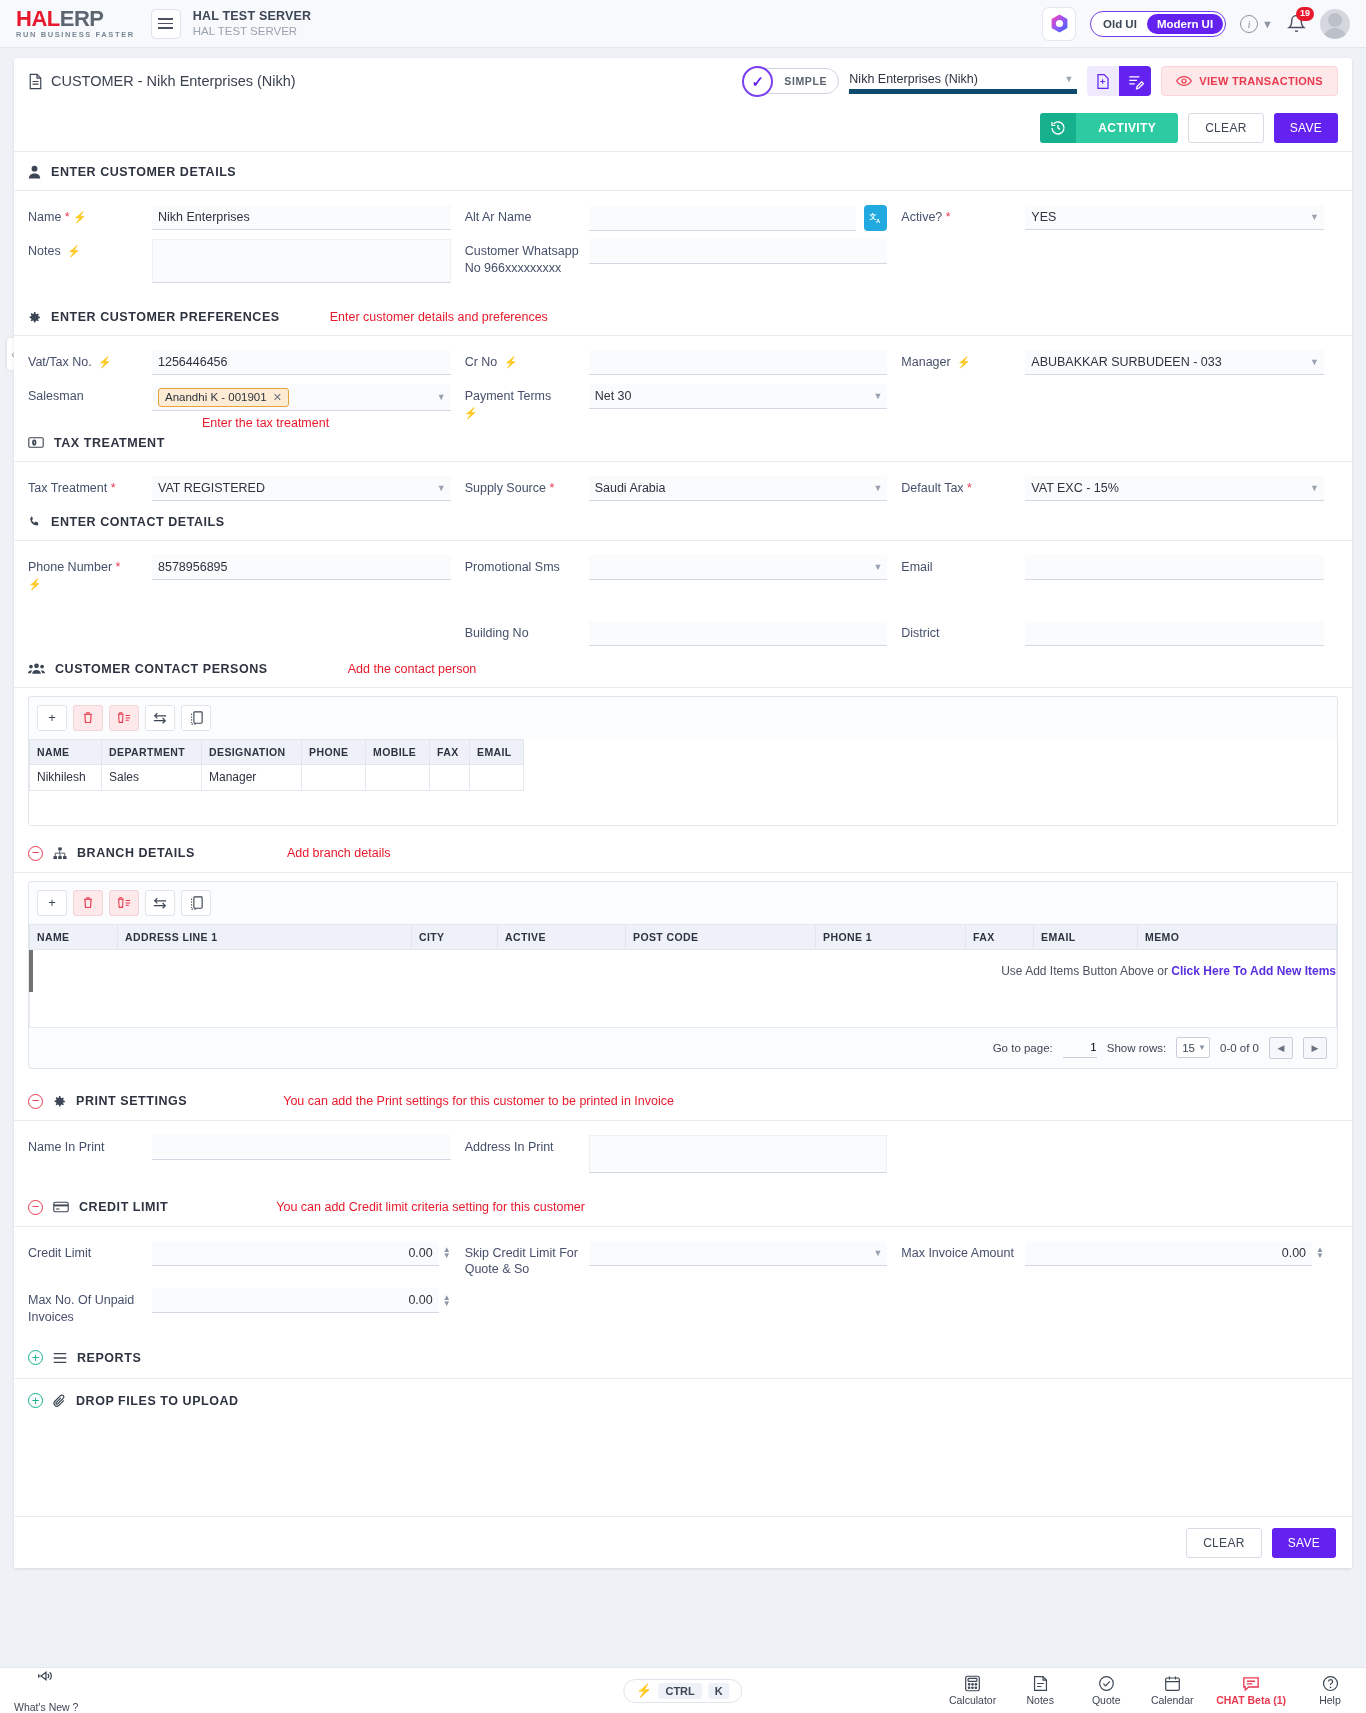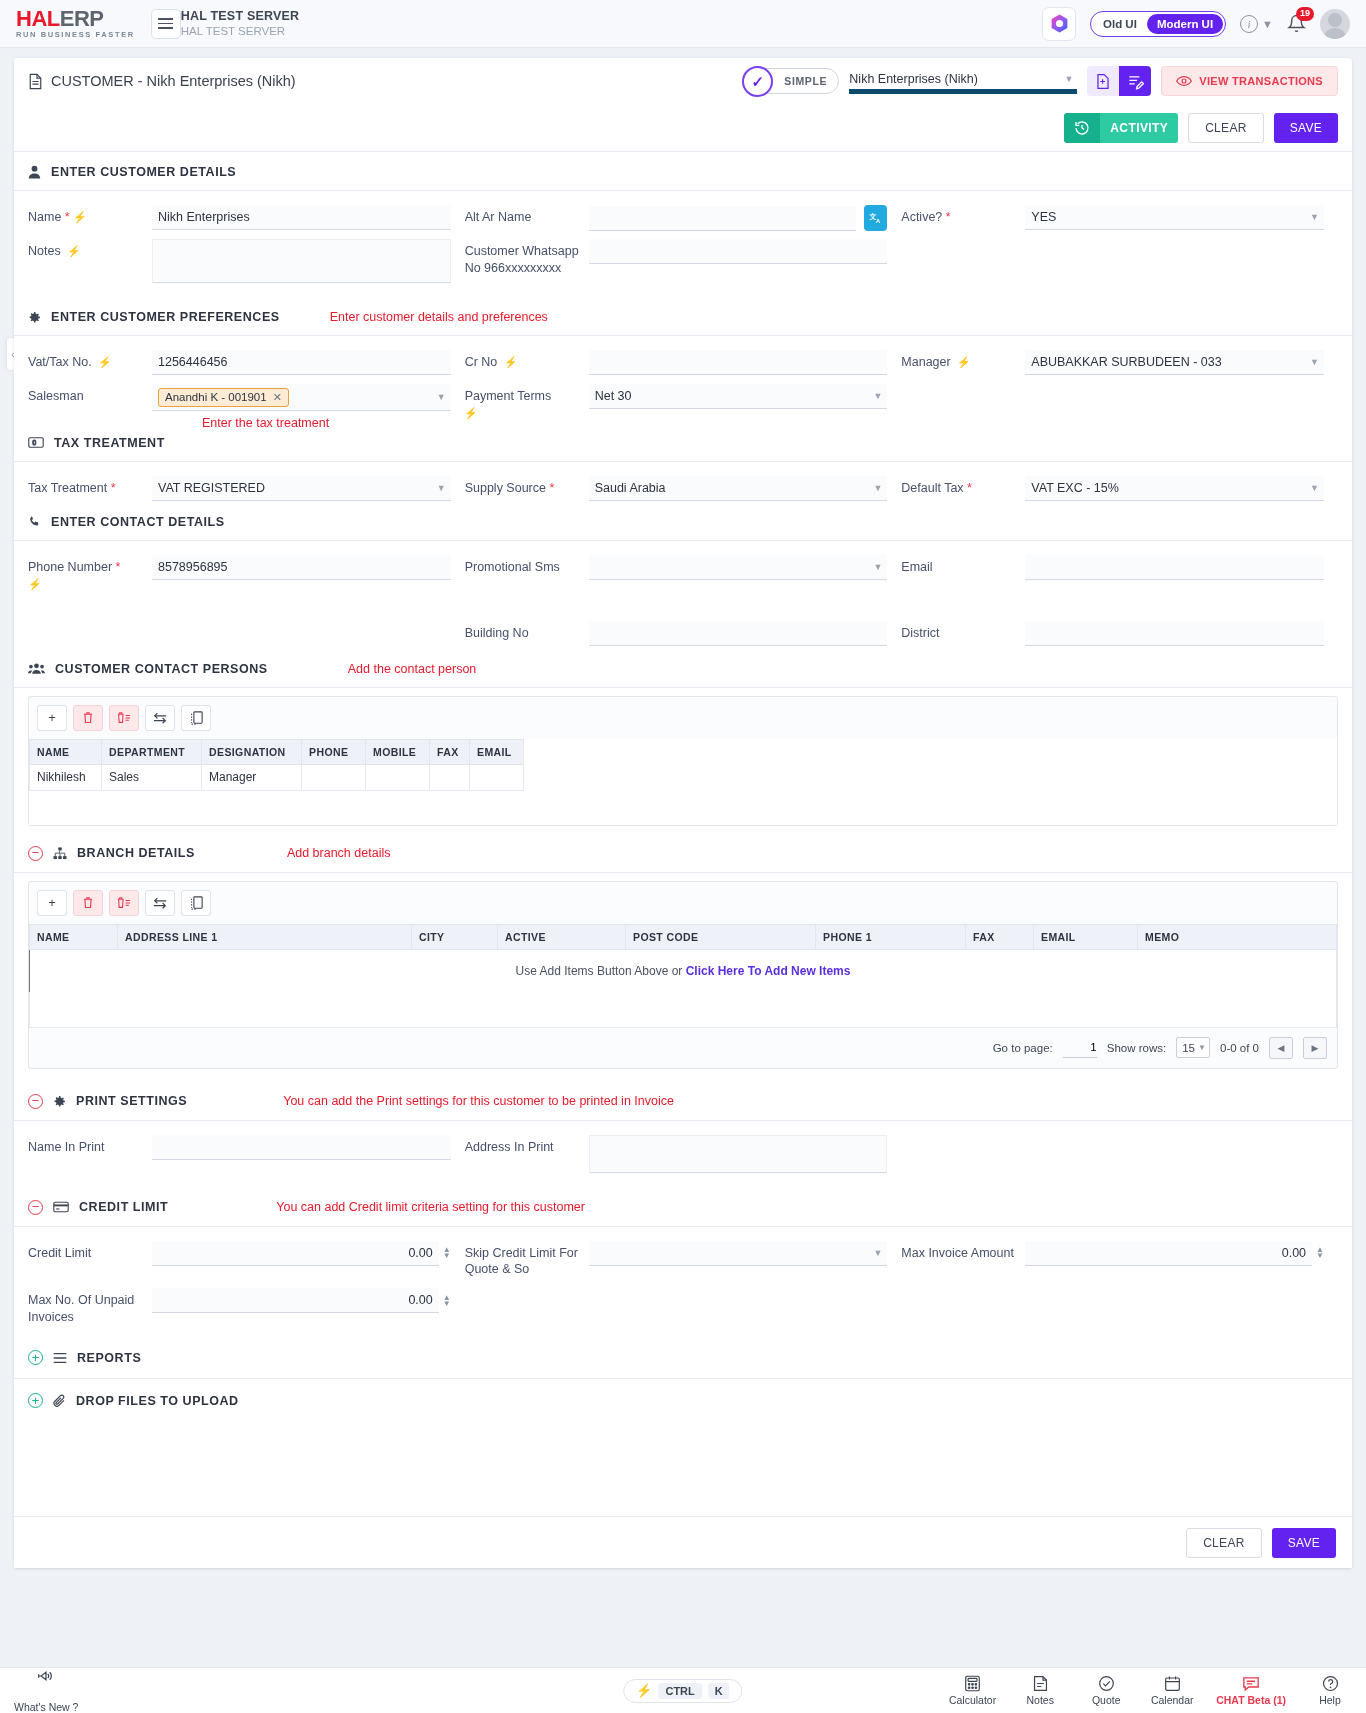--- a/index.html
+++ b/index.html
@@ -18,21 +18,21 @@
   .logo-main { font-size: 22px; font-weight: bold; letter-spacing: -0.5px; }
   .logo-hal { color: #e8192c; }
   .logo-erp { color: #5d6570; }
   .logo-sub { font-size: 7.5px; color: #7b8794; letter-spacing: 1.6px; font-weight: bold; margin-top: 1px; }
   .hamburger {
     width: 30px; height: 30px; border: 1px solid #dde2ea; border-radius: 5px;
     background: #fff; margin-left: 16px; display: flex; flex-direction: column;
     align-items: center; justify-content: center; gap: 3px; cursor: pointer;
   }
   .hamburger span { display: block; width: 15px; height: 1.6px; background: #4a5160; }
-  .server-block { margin-left: 0; line-height: 1.25; }
+  .server-block { margin-left: 12px; line-height: 1.25; }
   .server-title { font-size: 12.5px; font-weight: bold; color: #3d4654; letter-spacing: .2px;}
   .server-sub { font-size: 11.5px; color: #9aa3b0; }
   .topbar-right { margin-left: auto; display: flex; align-items: center; gap: 14px; }
   .app-badge {
     width: 34px; height: 34px; border: 1px solid #e2e6ef; border-radius: 7px; background: #fff;
     display: flex; align-items: center; justify-content: center; cursor: pointer;
   }
   .uitoggle {
     display: flex; align-items: center; border: 1.5px solid #6f3ef0; border-radius: 18px;
     padding: 2px; background: #fff; cursor: pointer;
@@ -96,21 +96,21 @@
   .icon-pair .icon-btn.lite { border-radius: 4px 0 0 4px; }
   .view-tx {
     background:#fde8ea; color:#e8394f; font-size:11px; font-weight:bold; letter-spacing:.3px;
     height:30px; padding:0 14px; border-radius:4px; display:flex; align-items:center; gap:7px; cursor:pointer;
     border: 1px solid #fad4d9;
   }
   
   .actions-row { height: 48px; display:flex; align-items:center; justify-content:flex-end; gap:10px; padding: 0 14px; border-bottom:1px solid #e7eaf0;}
   .btn-activity { display:flex; height:30px; border-radius:3px; overflow:hidden; cursor:pointer;}
   .btn-activity .ic { background:#17b08d; width:36px; display:flex; align-items:center; justify-content:center; color:#fff; font-size:14px;}
-  .btn-activity .tx { background:#2ecba3; color:#fff; font-size:12px; font-weight:bold; padding:0 10px; display:flex; align-items:center; letter-spacing:.4px;}
+  .btn-activity .tx { background:#2ecba3; color:#fff; font-size:12px; font-weight:bold; padding:0 22px; display:flex; align-items:center; letter-spacing:.4px;}
   .btn-clear { height:30px; border:1px solid #d7dce5; background:#fff; color:#3d4654; font-size:12px; padding:0 16px; border-radius:3px; cursor:pointer; letter-spacing:.3px;}
   .btn-save { height:30px; background:#6322f0; color:#fff; font-size:12px; padding:0 16px; border:none; border-radius:3px; cursor:pointer; letter-spacing:.3px;}
 
   
   .sec-head {
     display:flex; align-items:center; gap:10px; padding: 13px 14px 11px 14px;
     border-bottom:1px solid #e7eaf0; position: relative;
   }
   .sec-head.nb { border-bottom: none; }
   .sec-title { font-size: 12.5px; font-weight: bold; color:#2d3340; letter-spacing:.55px;}
@@ -155,21 +155,21 @@
   .tbl-wrap { margin: 8px 14px 12px 14px; border:1px solid #e1e5ec; border-radius:3px; background:#fbfcfd; }
   .tbl-toolbar { display:flex; gap:6px; padding: 8px 8px; }
   .tbtn { width:30px; height:26px; border:1px solid #dfe3ea; background:#fff; border-radius:3px; display:flex; align-items:center; justify-content:center; cursor:pointer; font-size:13px; color:#3d4654;}
   .tbtn.danger { background:#fde8ea; border-color:#f6d3d8; color:#e8394f; }
   table.grid { width:100%; border-collapse: collapse; background:#fff; }
   table.grid th {
     background:#eef1f8; font-size:10.5px; font-weight:bold; color:#2d3340; letter-spacing:.4px;
     text-align:left; padding: 6px 7px; border:1px solid #e1e5ec; white-space:nowrap;
   }
   table.grid td { font-size:12px; color:#2d3340; padding: 5px 7px; border:1px solid #e6e9ef; height:26px;}
-  .empty-row { padding: 14px 0; text-align:center; font-size:12px; color:#4a5160; background:#fff; border-left:1px solid #737373; border-right:1px solid #e6e9ef;}
+  .empty-row { padding: 14px 0; text-align:right; font-size:12px; color:#4a5160; background:#fff; border-left:4px solid #737373; border-right:1px solid #e6e9ef;}
   .empty-row a { color:#5a2fe0; font-weight:bold; text-decoration:none; cursor:pointer;}
   .pager { display:flex; align-items:center; justify-content:flex-end; gap:10px; padding: 9px 10px; font-size:11.5px; color:#3d4654;}
   .pg-input { width:34px; height:20px; border:none; border-bottom:1px solid #c9cfda; background:transparent; text-align:right; font-size:11.5px; font-family:"Liberation Sans",sans-serif;}
   .pg-sel { border:1px solid #c9cfda; background:#fff; height:21px; font-size:11.5px; padding:0 14px 0 5px; border-radius:2px; position:relative; display:flex; align-items:center; cursor:pointer;}
   .pg-sel .caret{ position:absolute; right:3px; font-size:8px; color:#8b94a3;}
   .pg-nav { width:24px; height:22px; border:1px solid #c9cfda; background:#f6f7fa; border-radius:2px; display:flex; align-items:center; justify-content:center; color:#6b7280; font-size:9px; cursor:pointer;}
 
   
   .card-foot { position:absolute; bottom:0; left:0; right:0; height:52px; display:flex; align-items:center; justify-content:flex-end; gap:10px; padding:0 16px; border-top:1px solid #e7eaf0; background:#fff;}
 

